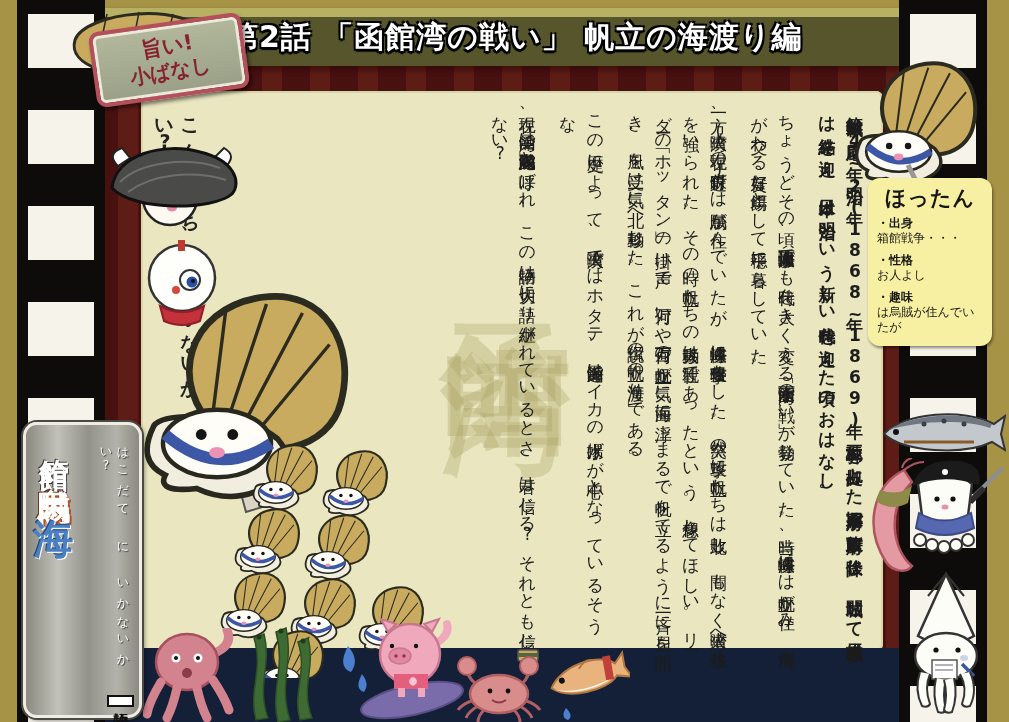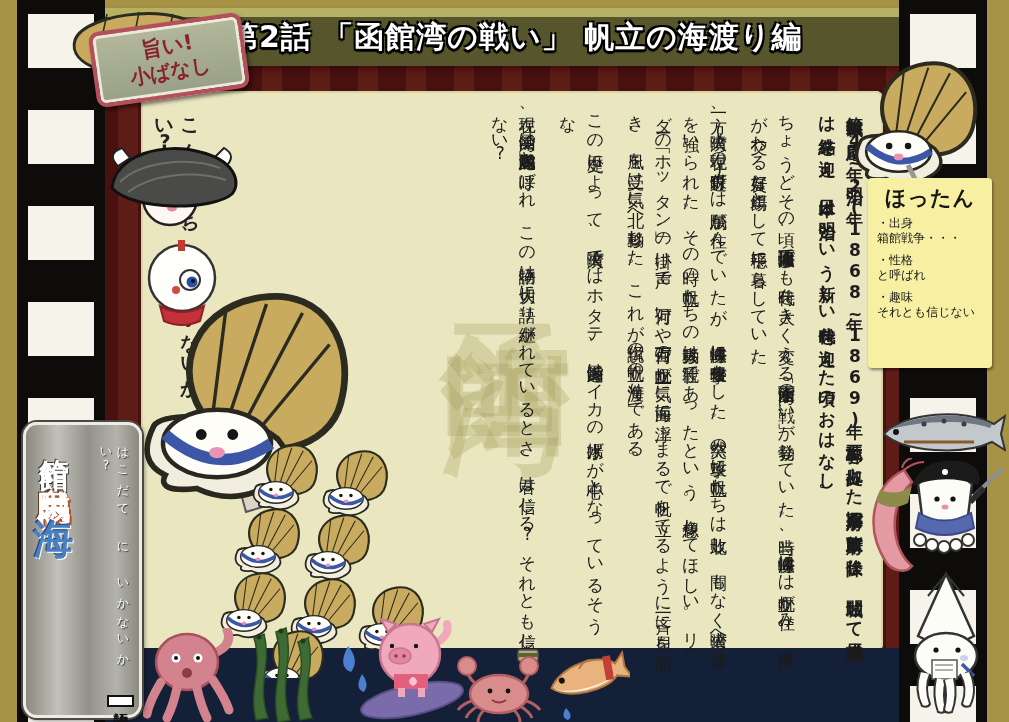--- a/index.html
+++ b/index.html
@@ -35,26 +35,26 @@
   .side-note{position:absolute;left:152px;top:106px;height:310px;z-index:5;
     font-size:19px;font-weight:bold;color:#222;letter-spacing:2px;}
   
   .taste-badge{position:absolute;left:92px;top:22px;width:146px;height:68px;z-index:8;
     transform:rotate(-8deg);background:linear-gradient(180deg,#b3b89c,#99a087);
     border:4px solid #b44f5c;border-radius:10px;box-shadow:inset 0 0 0 3px #ece9da,2px 3px 4px rgba(0,0,0,.5);
     color:#88222f;font-weight:bold;text-align:center;}
   .taste-badge .l1{font-size:21px;margin-top:6px;transform:rotate(-2deg);}
   .taste-badge .l2{font-size:20px;margin-top:-2px;transform:rotate(-2deg);}
   
-  .profile{position:absolute;left:868px;top:178px;width:124px;height:190px;z-index:8;
-    background:#f7f0a2;border-radius:4px;padding:6px 9px;box-sizing:border-box;color:#161616;
+  .profile{position:absolute;left:868px;top:178px;width:124px;height:168px;z-index:8;
+    background:#f7f0a2;border-radius:12px;padding:6px 9px;box-sizing:border-box;color:#161616;
     box-shadow:1px 2px 3px rgba(0,0,0,.45);}
   .profile .p-title{font-size:21px;font-weight:bold;text-align:center;letter-spacing:1px;margin-bottom:4px;}
   .profile .item{margin-bottom:7px;font-size:12px;line-height:1.25;}
-  .profile .lab{font-weight:normal;}
+  .profile .lab{font-weight:bold;}
   
   .series{position:absolute;left:23px;top:422px;width:113px;height:290px;z-index:8;
     background:linear-gradient(90deg,#8b8a80,#c2c1b9 28%,#93928a 55%,#b4b3ab 80%,#8b8a80);
     border:3px solid #efede3;border-radius:14px;box-shadow:0 0 0 2px #4a4a44,2px 2px 5px rgba(0,0,0,.5);}
   .series .reading{position:absolute;right:8px;top:14px;height:250px;
     font-size:12px;color:#fff;letter-spacing:5px;
     text-shadow:1px 1px 1px #333;}
   .series .big{position:absolute;left:8px;top:10px;height:270px;font-weight:bold;line-height:1;}
   .series .t1{font-size:30px;color:#fff;letter-spacing:4px;text-shadow:1px 1px 0 #3a3a34,-1px -1px 0 #3a3a34;}
   .series .t2{font-size:33px;color:#fff;letter-spacing:2px;text-shadow:2px 2px 0 #b5502a,-1px -1px 0 #6e2a12;}
@@ -115,25 +115,25 @@
   </div>
 
   <div class="profile">
     <div class="p-title">ほったん</div>
     <div class="item">
       <div class="lab">・出身</div>
       <div>箱館戦争・・・</div>
     </div>
     <div class="item">
       <div class="lab">・性格</div>
-      <div>と呼ばれ</div>
+      <div>お人よし</div>
     </div>
     <div class="item">
       <div class="lab">・趣味</div>
-      <div>それとも信じない</div>
+      <div>は烏賊が住んでいたが</div>
     </div>
   </div>
 
   <div class="series">
     <div class="reading v">はこだて に いかないかい?</div>
     <div class="big v">
       <span class="t1">箱館</span>
       <span class="t2">烏賊内</span>
       <span class="t3">海</span>
     </div>

